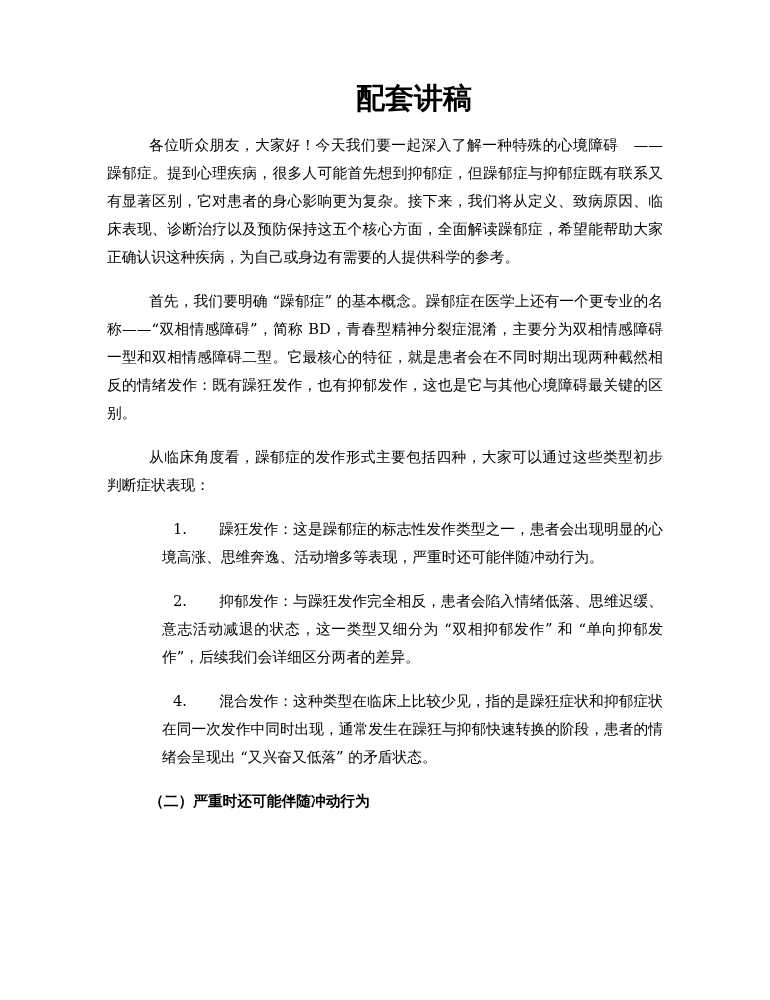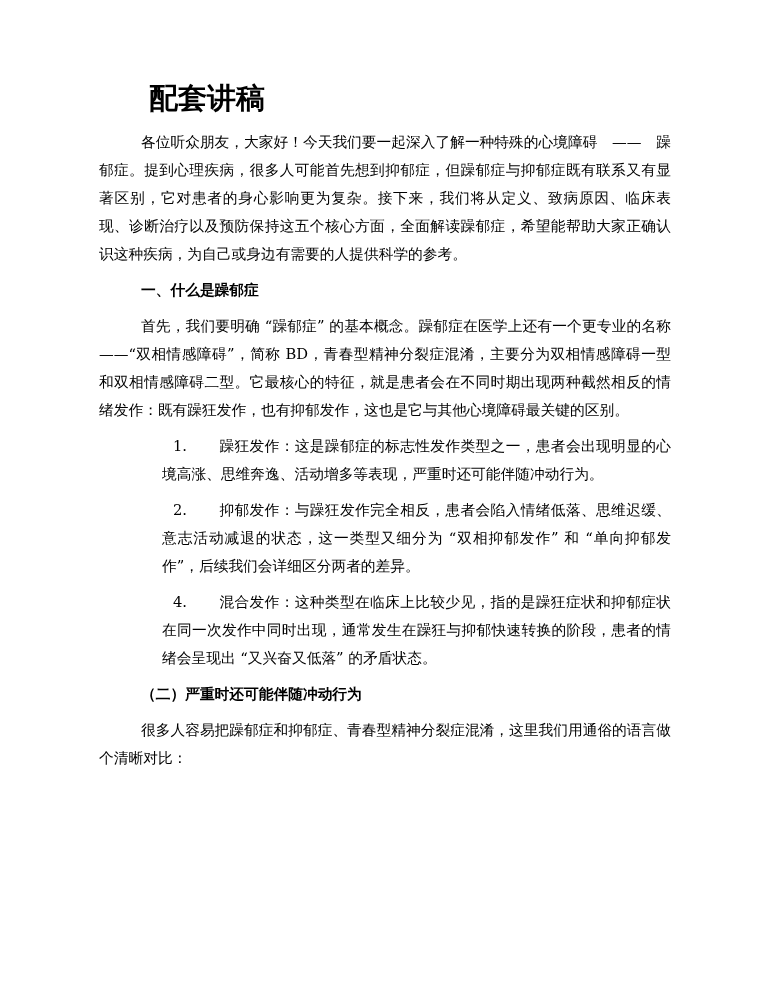--- a/index.html
+++ b/index.html
@@ -15,27 +15,28 @@
     color: #000000;
     font-family: "DejaVu Serif", "Liberation Serif", serif;
     overflow: hidden;
     box-sizing: border-box;
     padding: 0 91px;
   }
   .title {
     font-size: 29px;
     line-height: 34px;
     font-weight: bold;
+    text-align: center;
     text-indent: 58px;
     margin: 81px 0 13px 0;
   }
   .para, .heading, .list-item {
     font-size: 14.73px;
     line-height: 28px;
-    margin: 8px;
+    margin: 16px;
     text-align: justify;
     text-justify: inter-character;
     word-break: normal;
   }
   .para {
     text-indent: 42px;
   }
   .heading {
     font-weight: bold;
     text-indent: 42px;
@@ -54,40 +55,39 @@
 </style>
 </head>
 <body>
 
 <div class="page">
 
   <h1 class="title">配套讲稿</h1>
 
   <p class="para">各位听众朋友，大家好！今天我们要一起深入了解一种特殊的心境障碍　——　躁郁症。提到心理疾病，很多人可能首先想到抑郁症，但躁郁症与抑郁症既有联系又有显著区别，它对患者的身心影响更为复杂。接下来，我们将从定义、致病原因、临床表现、诊断治疗以及预防保持这五个核心方面，全面解读躁郁症，希望能帮助大家正确认识这种疾病，为自己或身边有需要的人提供科学的参考。</p>
 
-  <h2 class="heading">一、什么是躁郁症</h2>
 
   <p class="para">首先，我们要明确 “躁郁症” 的基本概念。躁郁症在医学上还有一个更专业的名称——“双相情感障碍”，简称 BD，青春型精神分裂症混淆，主要分为双相情感障碍一型和双相情感障碍二型。它最核心的特征，就是患者会在不同时期出现两种截然相反的情绪发作：既有躁狂发作，也有抑郁发作，这也是它与其他心境障碍最关键的区别。</p>
 
 
+  <p class="para">从临床角度看，躁郁症的发作形式主要包括四种，大家可以通过这些类型初步判断症状表现：</p>
 
   <div class="type-list">
 
     <div class="list-item">
       <span class="list-num">1.</span><span class="list-text">躁狂发作：这是躁郁症的标志性发作类型之一，患者会出现明显的心境高涨、思维奔逸、活动增多等表现，严重时还可能伴随冲动行为。</span>
     </div>
 
     <div class="list-item">
       <span class="list-num">2.</span><span class="list-text">抑郁发作：与躁狂发作完全相反，患者会陷入情绪低落、思维迟缓、意志活动减退的状态，这一类型又细分为 “双相抑郁发作” 和 “单向抑郁发作”，后续我们会详细区分两者的差异。</span>
     </div>
 
 
     <div class="list-item">
       <span class="list-num">4.</span><span class="list-text">混合发作：这种类型在临床上比较少见，指的是躁狂症状和抑郁症状在同一次发作中同时出现，通常发生在躁狂与抑郁快速转换的阶段，患者的情绪会呈现出 “又兴奋又低落” 的矛盾状态。</span>
     </div>
 
   </div>
 
   <h2 class="heading">（二）严重时还可能伴随冲动行为</h2>
 
-  <p class="para">很多人容易把躁郁症和抑郁症、青春型精神分裂症混淆，这里我们用通俗的语言做个清晰对比：</p>
 
 </div>
 
 </body></html>

